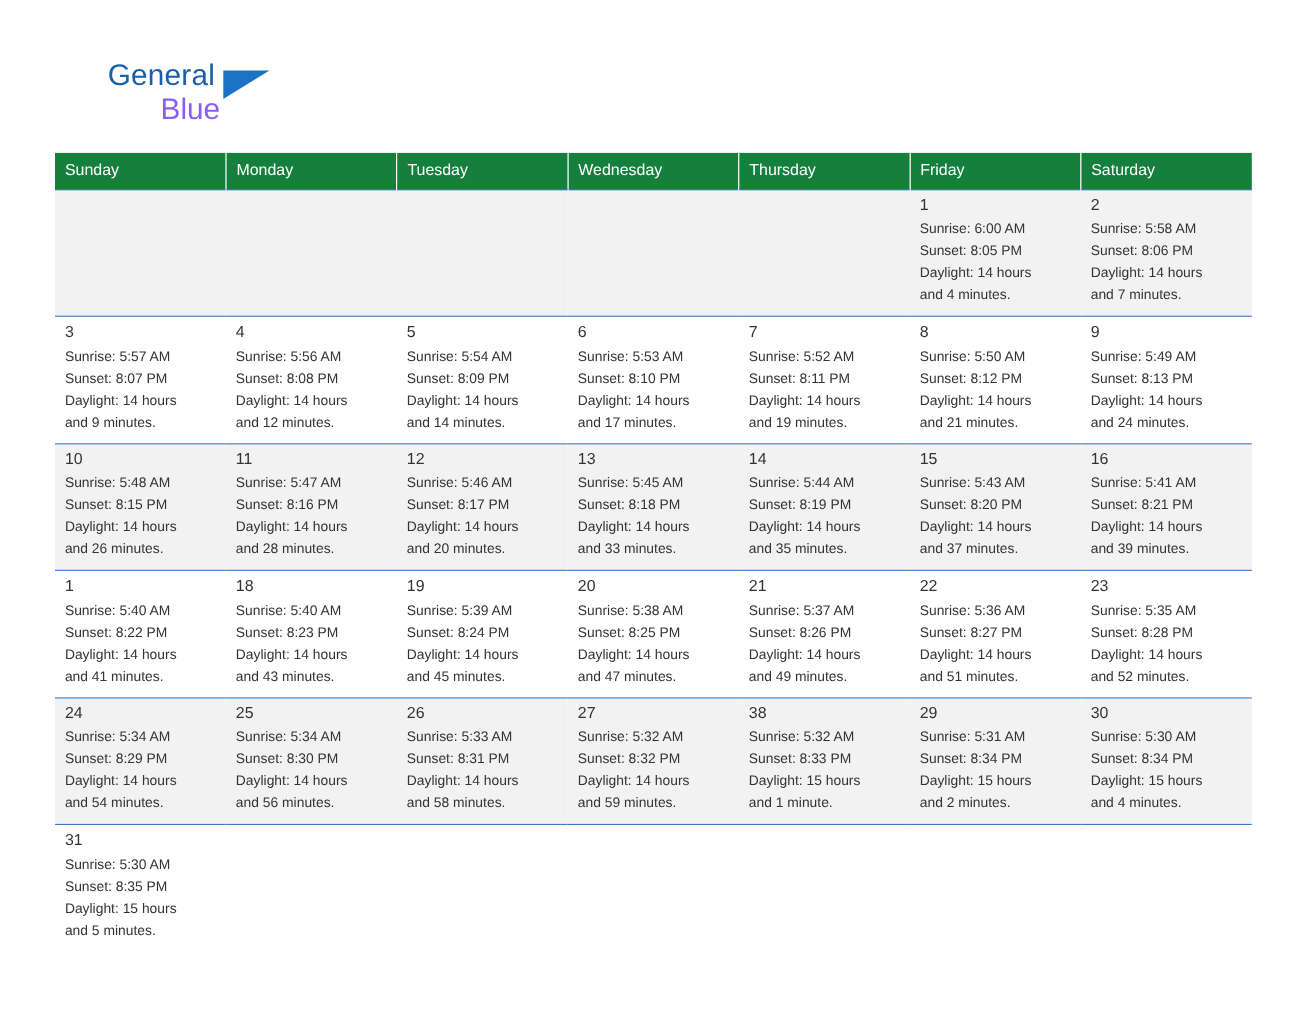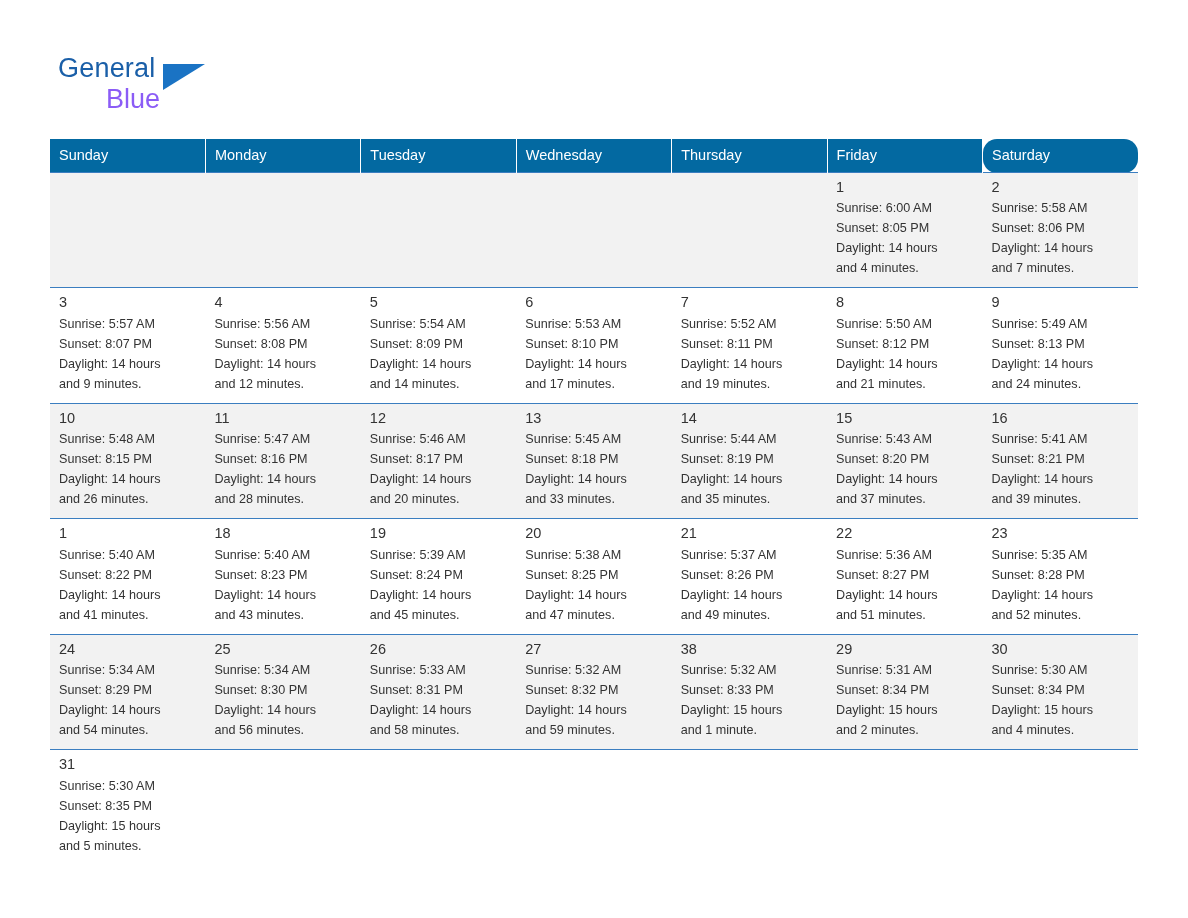--- a/index.html
+++ b/index.html
@@ -20,20 +20,21 @@
     width: 1188px;
     height: 918px;
     box-sizing: border-box;
     padding: 0 50px;
   }
 
   
   .header {
     position: relative;
     height: 118px;
+    margin-left: 40px;
   }
   .logo {
     position: absolute;
     left: 8px;
     top: 55px;
     width: 190px;
     height: 66px;
   }
   .logo-general {
     font-size: 27px;
@@ -84,30 +85,30 @@
 
   
   .calendar {
     position: relative;
     margin-top: 21px;
     width: 1088px;
     border-collapse: collapse;
     table-layout: fixed;
   }
   .calendar th {
-    background: #0369a1;
+    background: #15803d;
     color: #ffffff;
     font-size: 14.5px;
     font-weight: normal;
     text-align: left;
     padding: 8px 0 9px 9px;
     border-right: 1px solid #ffffff;
     height: 14px;
   }
-  .calendar th:last-child { border-right: none; border-radius: 14px; }
+  .calendar th:last-child { border-right: none; }
 
   .calendar td {
     vertical-align: top;
     width: 155.4px;
     border-top: 1px solid #3b7ec0;
     padding: 0;
     background: #ffffff;
   }
   tr.week-even td { background: #f2f2f2; }
 

